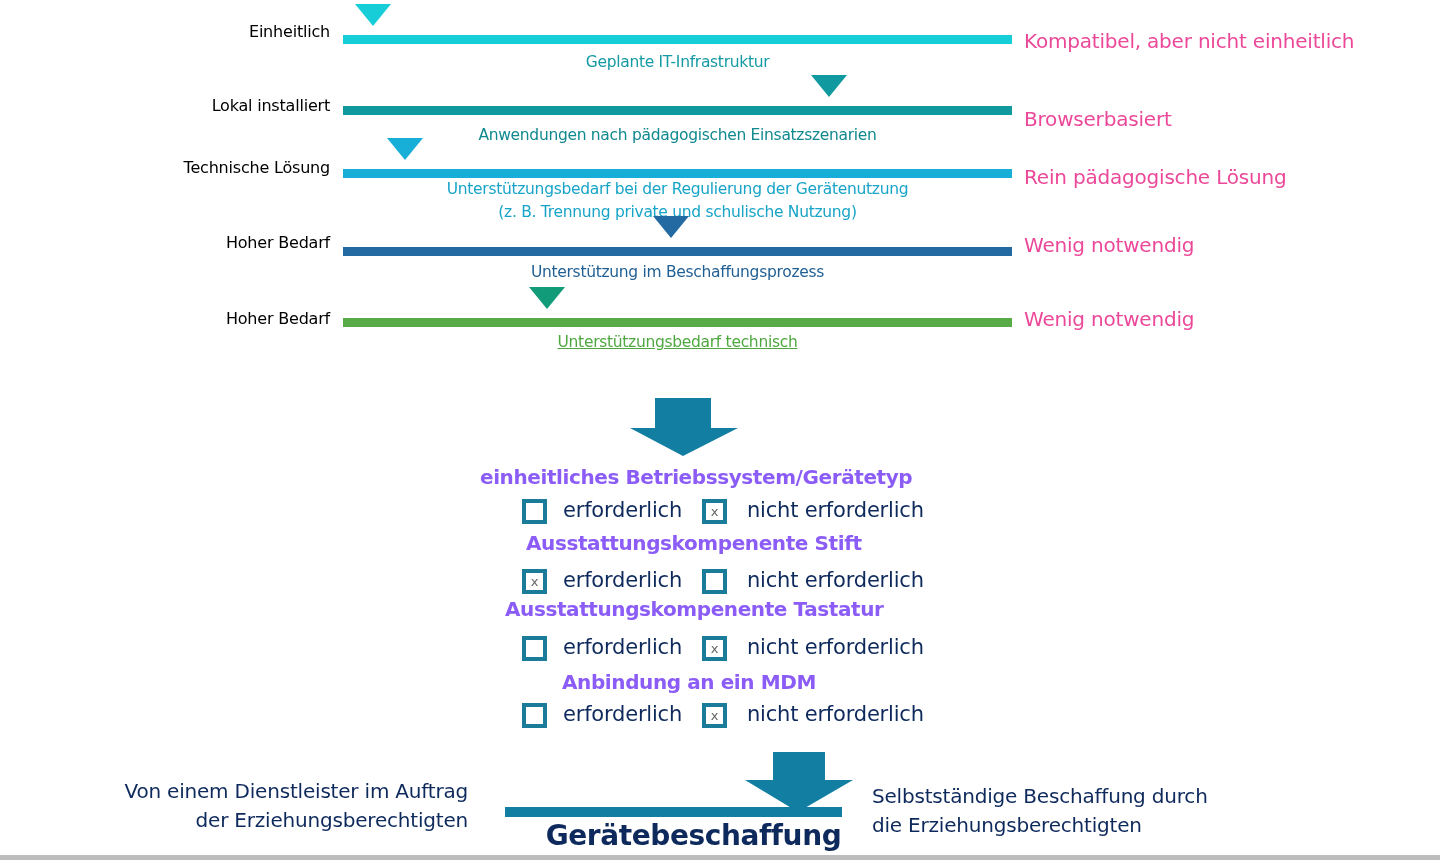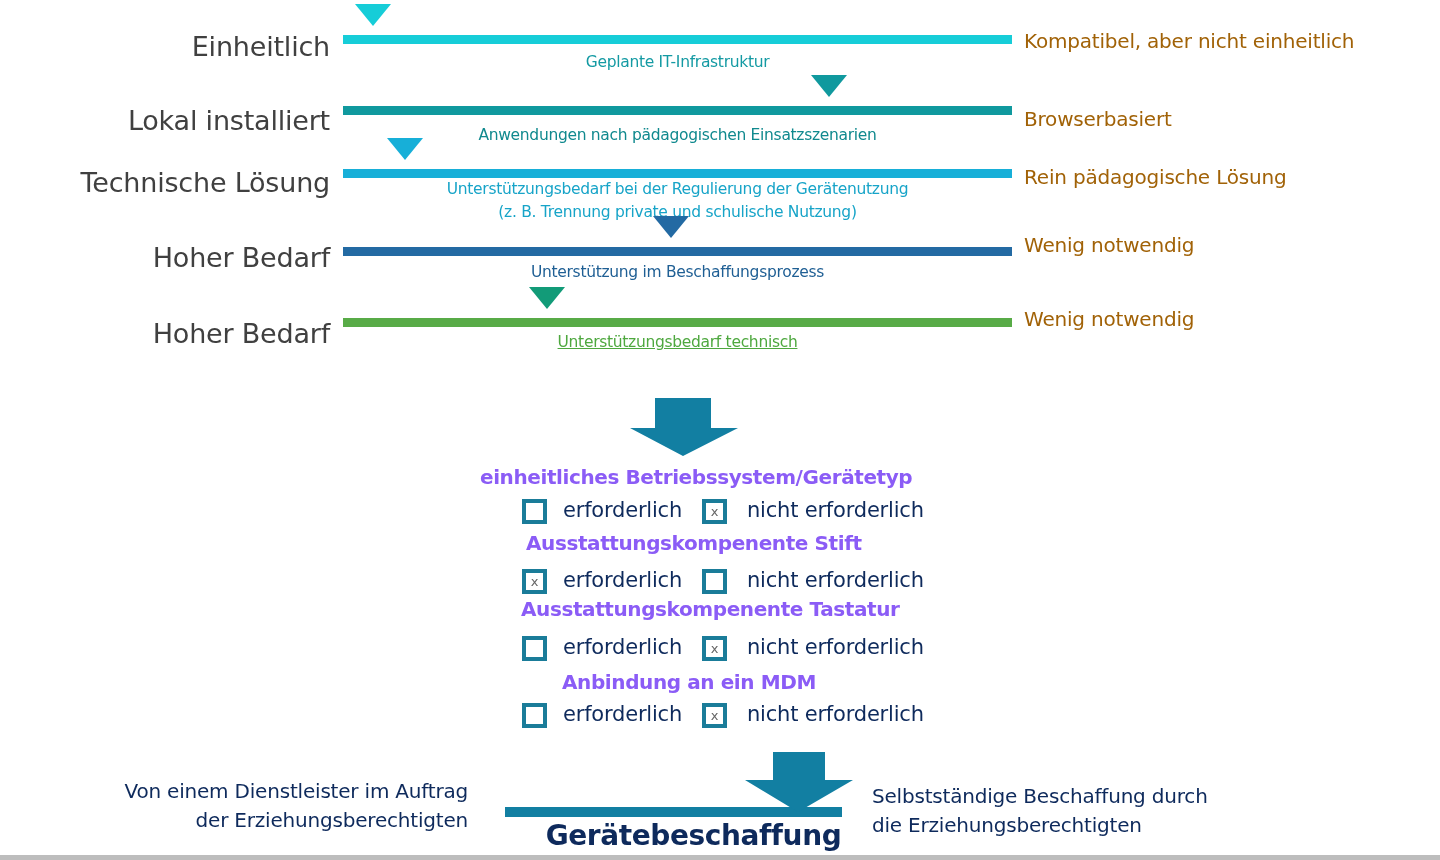--- a/index.html
+++ b/index.html
@@ -3,25 +3,25 @@
 <meta charset="utf-8">
 <style>
   html, body { margin: 0; padding: 0; }
   body {
     width: 1440px; height: 860px; position: relative; overflow: hidden;
     background: #ffffff;
     font-family: "DejaVu Sans", "Liberation Sans", sans-serif;
   }
   .abs { position: absolute; }
   .left-label {
-    position: absolute; right: 1110px; font-size: 27px; color: #404040;
-    white-space: nowrap; letter-spacing: -0.2px; margin-top: 9px;
+    position: absolute; right: 1110px; font-size: 16px; color: #000000;
+    white-space: nowrap; letter-spacing: -0.2px;
   }
   .right-label {
-    position: absolute; left: 1024px; font-size: 20px; color: #a16207;
+    position: absolute; left: 1024px; font-size: 20px; color: #ec4899;
     white-space: nowrap; letter-spacing: -0.2px;
   }
   .bar { position: absolute; left: 343px; width: 669px; height: 9px; }
   .marker {
     position: absolute; width: 0; height: 0;
     border-left: 18px solid transparent; border-right: 18px solid transparent;
     border-top: 22px solid #000;
     transform: translateX(-18px);
   }
   .caption {
@@ -107,21 +107,21 @@
       <div class="checkbox" style="left: 180px;"><span>x</span></div>
       <div class="opt-label" style="left: 225px;">nicht erforderlich</div>
     </div>
     <div class="section-title" style="top: 531px; left: 526px;">Ausstattungskompenente Stift</div>
     <div class="opt-row" style="top: 569px;">
       <div class="checkbox" style="left: 0px;"><span>x</span></div>
       <div class="opt-label" style="left: 41px;">erforderlich</div>
       <div class="checkbox" style="left: 180px;"></div>
       <div class="opt-label" style="left: 225px;">nicht erforderlich</div>
     </div>
-    <div class="section-title" style="top: 597px; left: 505px; margin-left: 16px;">Ausstattungskompenente Tastatur</div>
+    <div class="section-title" style="top: 597px; left: 505px;">Ausstattungskompenente Tastatur</div>
     <div class="opt-row" style="top: 636px;">
       <div class="checkbox" style="left: 0px;"></div>
       <div class="opt-label" style="left: 41px;">erforderlich</div>
       <div class="checkbox" style="left: 180px;"><span>x</span></div>
       <div class="opt-label" style="left: 225px;">nicht erforderlich</div>
     </div>
     <div class="section-title" style="top: 670px; left: 562px;">Anbindung an ein MDM</div>
     <div class="opt-row" style="top: 703px;">
       <div class="checkbox" style="left: 0px;"></div>
       <div class="opt-label" style="left: 41px;">erforderlich</div>

